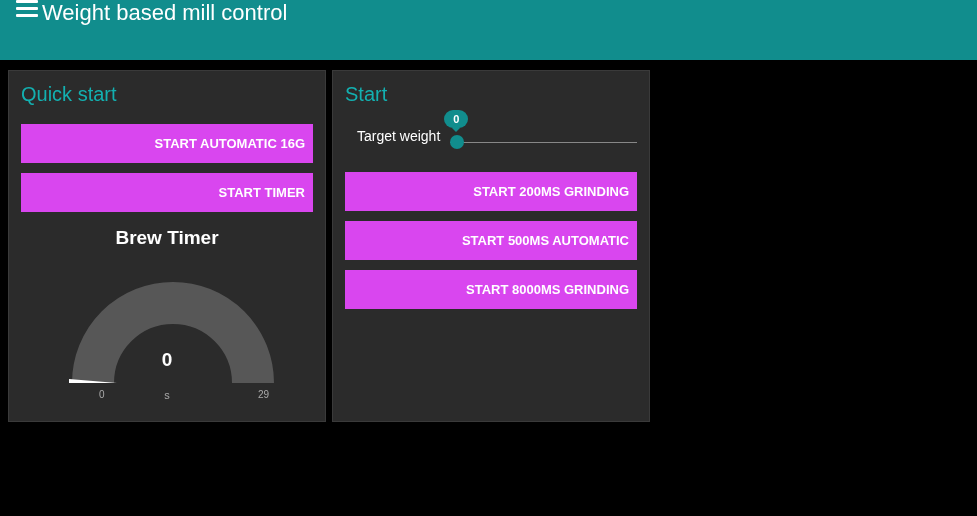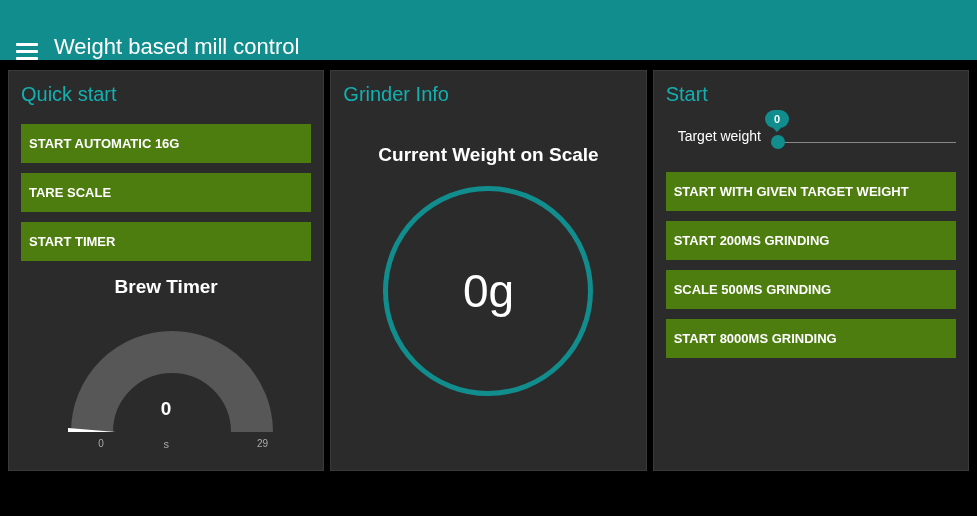--- a/index.html
+++ b/index.html
@@ -12,23 +12,23 @@
       background: #000;
       color: #fff;
       width: 977px;
       height: 516px;
       overflow: hidden;
     }
     .header {
       background: #118d8d;
       height: 60px;
       display: flex;
-      align-items: flex-end;
+      align-items: flex-start;
       padding-left: 16px;
-      gap: 16px;
+      gap: 4px;
     }
     .hamburger {
       display: flex;
       flex-direction: column;
       gap: 4px;
       cursor: pointer;
     }
     .hamburger span {
       width: 22px;
       height: 3px;
@@ -64,27 +64,27 @@
       width: 318px;
       display: flex;
       flex-direction: column;
     }
     .panel-start {
       width: 318px;
     }
     .btn {
       display: block;
       width: 100%;
-      background: #4d7c0f;
+      background: #d946ef;
       color: #fff;
       border: none;
       padding: 12px 8px;
       font-size: 13px;
       font-weight: 700;
-      text-align: left;
+      text-align: right;
       margin-bottom: 10px;
       cursor: pointer;
       font-family: inherit;
     }
     .brew-label {
       text-align: center;
       font-size: 19px;
       font-weight: 600;
       color: #fff;
       margin-top: 15px;
@@ -233,52 +233,43 @@
       <span></span>
   </div>
   <div class="header-title">Weight based mill control</div>
 </div>
 
 <div class="container">
 
   <div class="panel panel-quick">
     <div class="panel-title">Quick start</div>
     <button class="btn">START AUTOMATIC 16G</button>
-    <button class="btn">TARE SCALE</button>
     <button class="btn">START TIMER</button>
     <div class="brew-label">Brew Timer</div>
     <div class="brew-timer">
       <svg class="gauge-svg" width="260" height="140" viewBox="0 0 260 140">
         <path d="M 56 134 A 80 80 0 0 1 216 134" fill="none" stroke="#575757" stroke-width="42"></path>
       </svg>
       <div class="needle-base"></div>
       <div class="gauge-value">0</div>
       <div class="gauge-min">0</div>
       <div class="gauge-max">29</div>
       <div class="gauge-unit">s</div>
     </div>
   </div>
 
-  <div class="panel panel-grinder">
-    <div class="panel-title">Grinder Info</div>
-    <div class="grinder-label">Current Weight on Scale</div>
-    <div class="weight-circle">
-      <div class="weight-value">0g</div>
-    </div>
-  </div>
 
   <div class="panel panel-start">
     <div class="panel-title">Start</div>
     <div class="slider-row">
       <div class="slider-label">Target weight</div>
       <div class="slider-wrap">
         <div class="slider-bubble">0</div>
         <div class="slider-track"></div>
         <div class="slider-thumb"></div>
       </div>
     </div>
-    <button class="btn">START WITH GIVEN TARGET WEIGHT</button>
     <button class="btn">START 200MS GRINDING</button>
-    <button class="btn">SCALE 500MS GRINDING</button>
+    <button class="btn">START 500MS AUTOMATIC</button>
     <button class="btn">START 8000MS GRINDING</button>
   </div>
 
 </div>
 
 </body></html>

